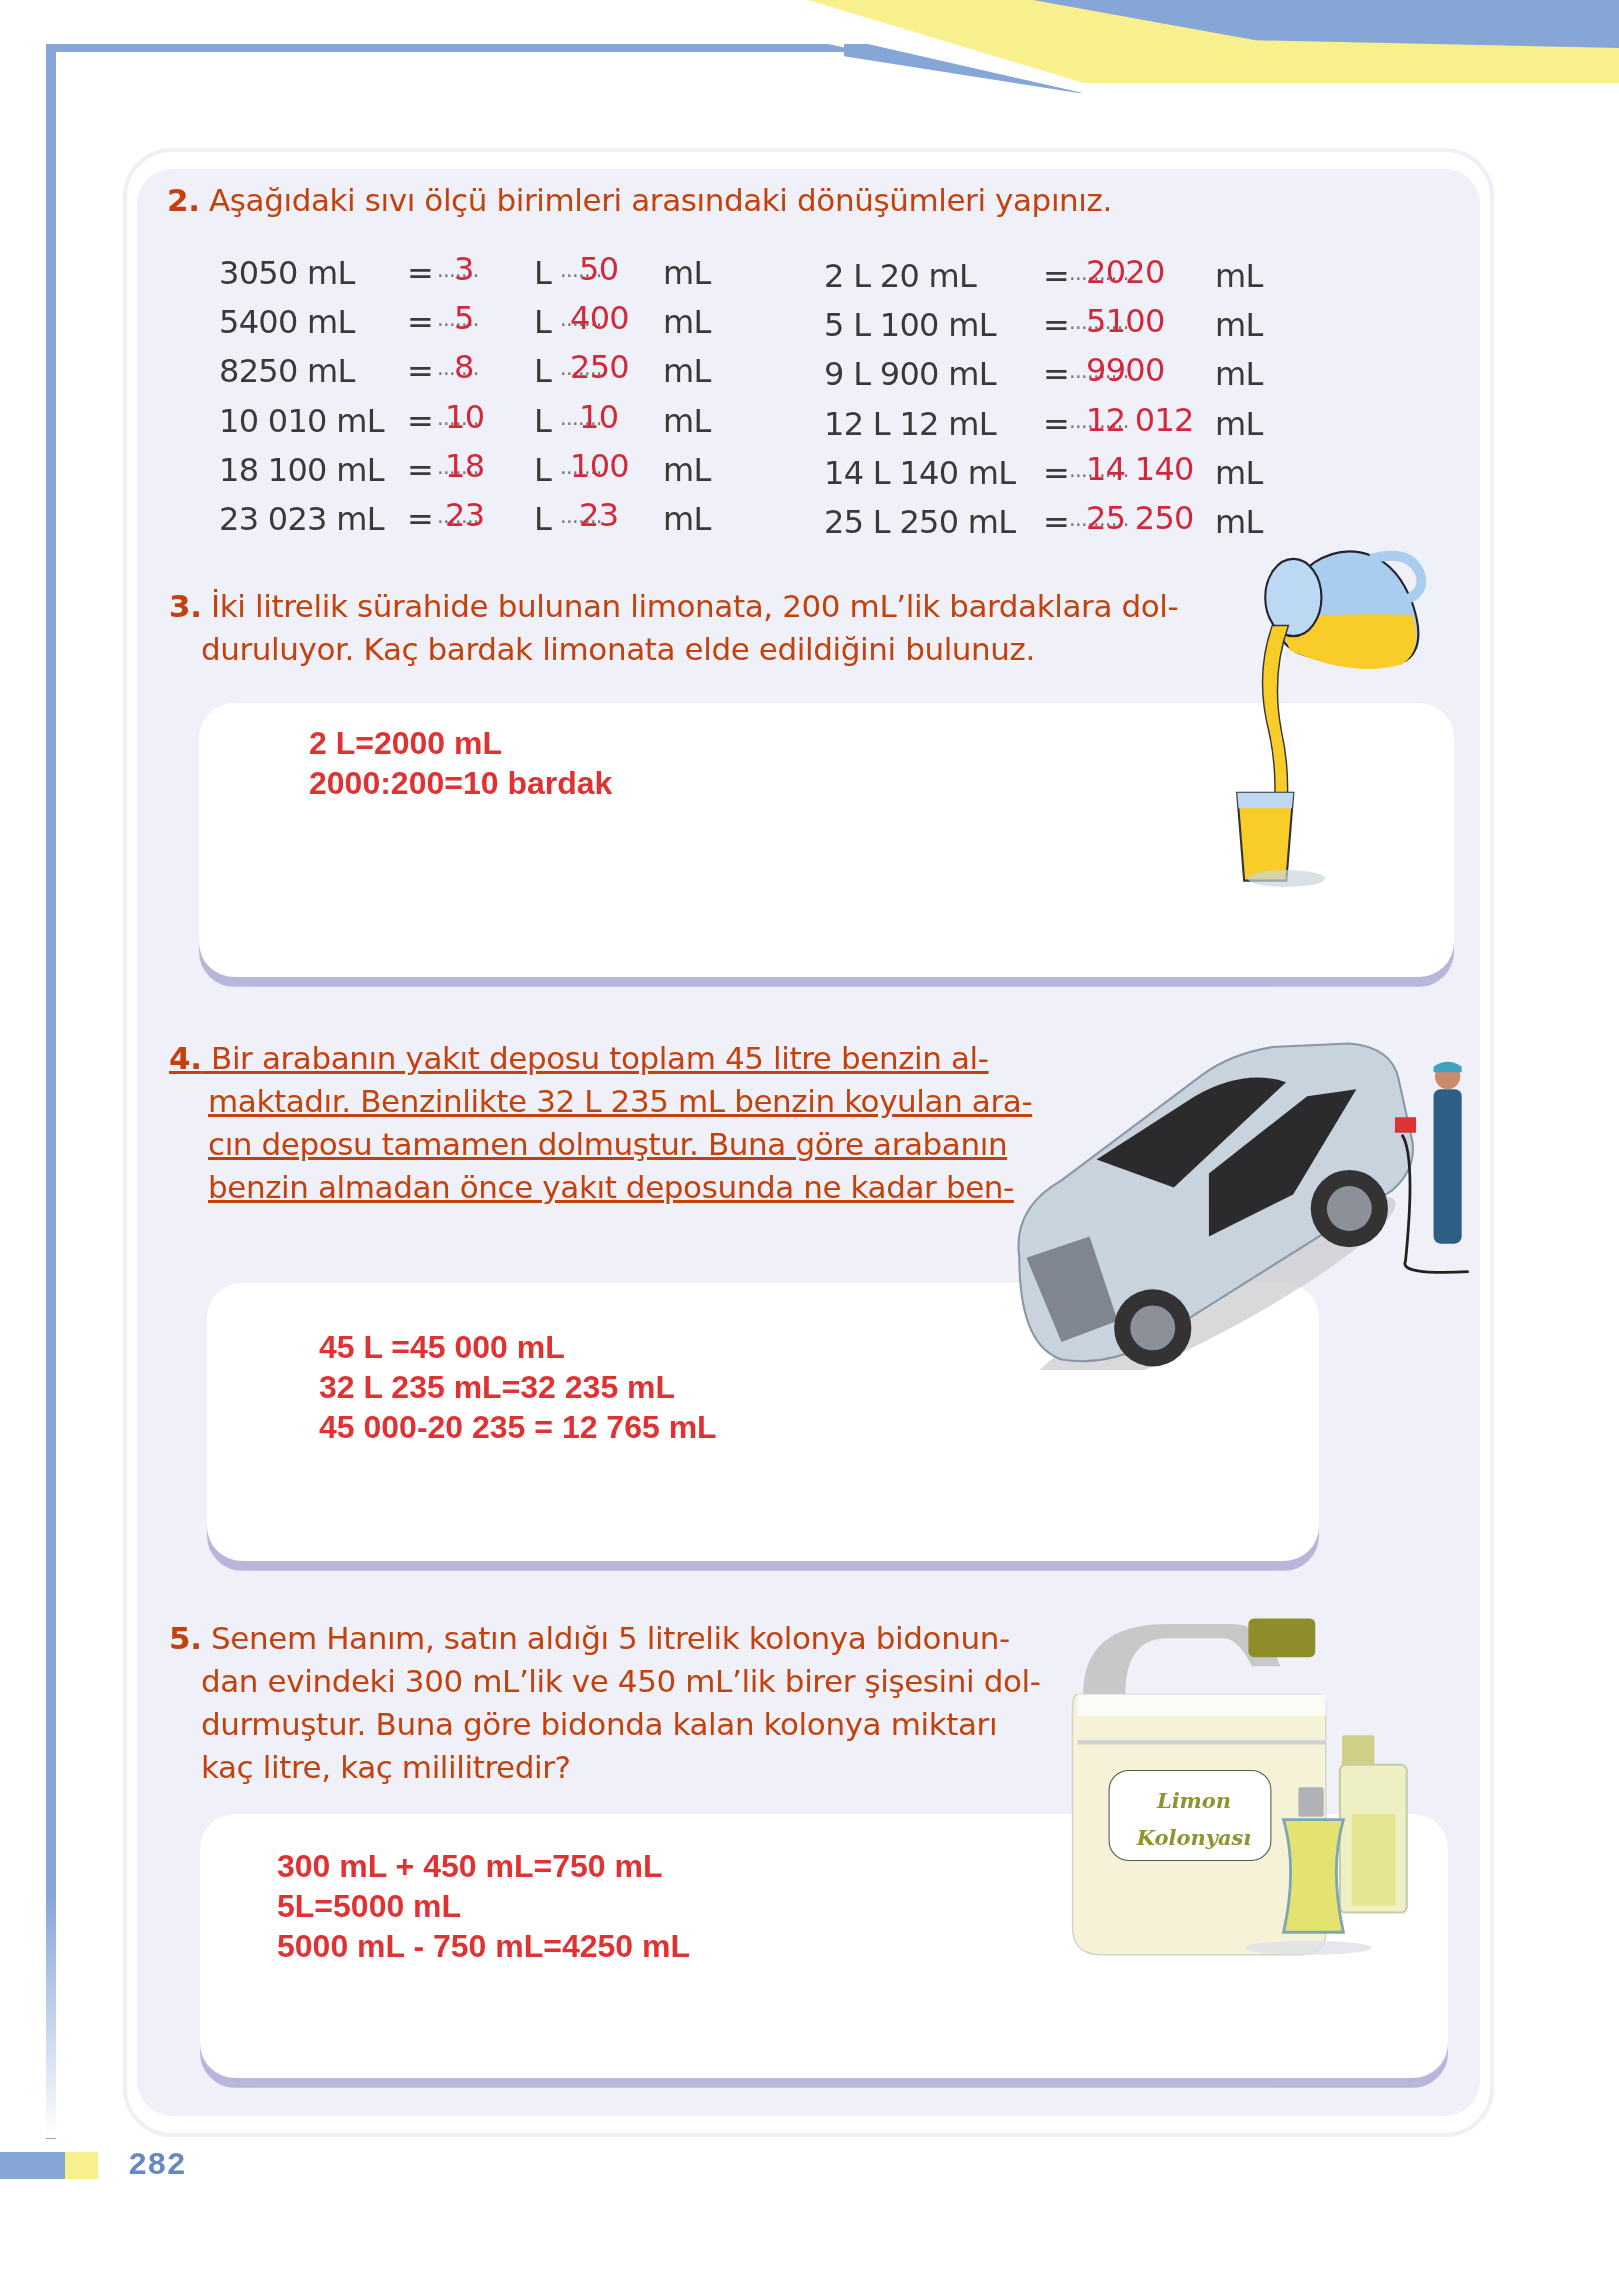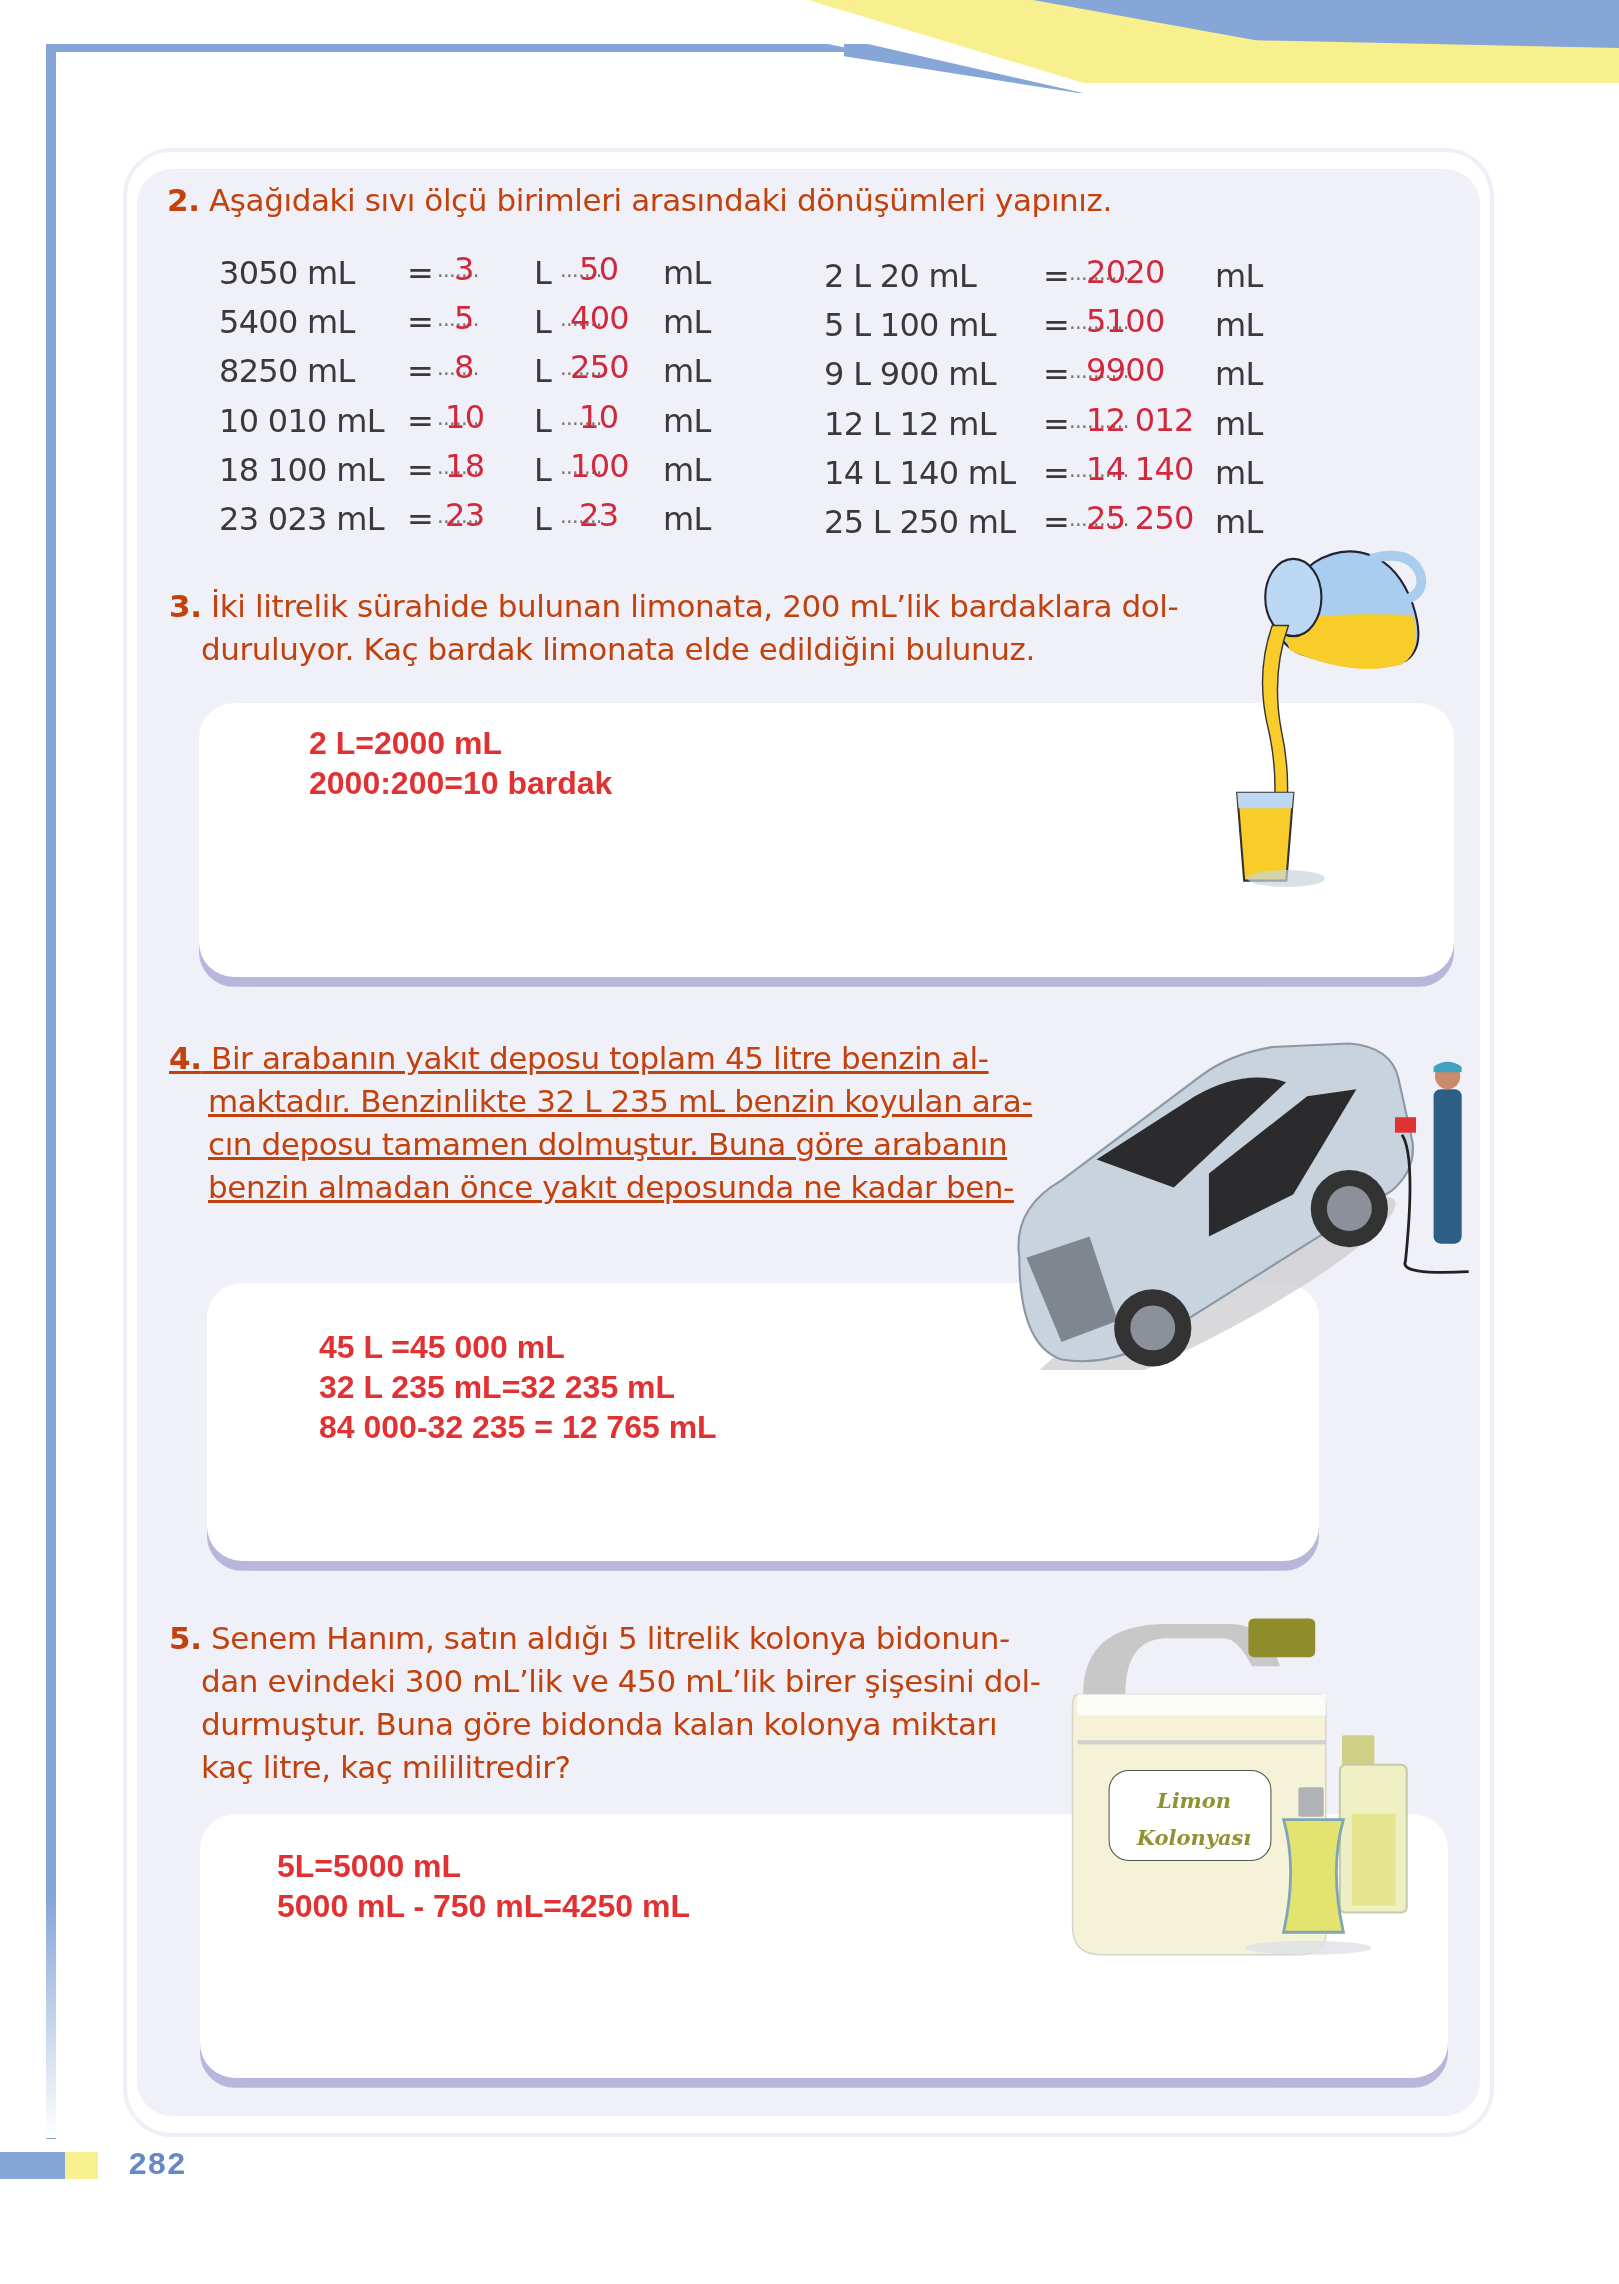--- a/index.html
+++ b/index.html
@@ -111,21 +111,21 @@
   <div><span class="q-num">4.</span> <span>Bir arabanın yakıt deposu toplam 45 litre benzin al-</span></div>
   <div style="padding-left:39px;">maktadır. Benzinlikte 32 L 235 mL benzin koyulan ara-</div>
   <div style="padding-left:39px;">cın deposu tamamen dolmuştur. Buna göre arabanın</div>
   <div style="padding-left:39px;">benzin almadan önce yakıt deposunda ne kadar ben-</div>
 </div>
 
 <div class="abs answer-box" style="left:207px; top:1283px; width:1112px; height:278px;">
   <div class="answer-text" style="position:absolute; left:112px; top:44px;">
     <div>45 L =45 000 mL</div>
     <div>32 L 235 mL=32 235 mL</div>
-    <div>84 000-32 235 = 12 765 mL</div>
+    <div>45 000-20 235 = 12 765 mL</div>
   </div>
 </div>
 
 <svg class="abs" style="left:998px; top:1033px;" width="478" height="337" viewBox="0 0 680 480">
   <ellipse cx="300" cy="380" rx="300" ry="50" fill="#c9c9cc" opacity="0.7" transform="rotate(-28 300 380)"></ellipse>
   <path d="M30 320 q-10 -70 60 -110 l200 -150 q40 -30 100 -40 l110 -5 q60 5 70 50 l20 90 q5 40 -30 70 l-350 220 q-60 30 -120 20 q-60 -20 -60 -145 z" fill="#c9d3de" stroke="#8a97a6" stroke-width="3"></path>
   <path d="M140 180 l140 -90 q70 -40 130 -20 l-160 150 z" fill="#2b2b2d"></path>
   <path d="M300 200 l140 -110 l70 -10 l-90 150 l-120 60 z" fill="#2b2b2d"></path>
   <path d="M40 320 l90 -30 l40 120 l-80 30 z" fill="#7f8690"></path>
   <circle cx="220" cy="420" r="55" fill="#333"></circle>
@@ -141,20 +141,21 @@
 
 <div class="abs q-text" style="left:169px; top:1617px; width:886px;">
   <div><span class="q-num">5.</span> <span>Senem Hanım, satın aldığı 5 litrelik kolonya bidonun-</span></div>
   <div style="padding-left:32px;">dan evindeki 300 mL’lik ve 450 mL’lik birer şişesini dol-</div>
   <div style="padding-left:32px;">durmuştur. Buna göre bidonda kalan kolonya miktarı</div>
   <div style="padding-left:32px;">kaç litre, kaç mililitredir?</div>
 </div>
 
 <div class="abs answer-box" style="left:200px; top:1814px; width:1248px; height:264px;">
   <div class="answer-text" style="position:absolute; left:77px; top:32px;">
+    <div>300 mL + 450 mL=750 mL</div>
     <div>5L=5000 mL</div>
     <div>5000 mL - 750 mL=4250 mL</div>
   </div>
 </div>
 
 <div class="abs" style="left:1069px; top:1610px; width:394px; height:394px;">
   <svg width="394" height="394" viewBox="0 0 560 560" style="position:absolute; left:0; top:0;">
     <path d="M20 120 q0 -100 120 -100 l90 0 q50 0 70 60 l-40 0 q-20 -40 -40 -40 l-80 0 q-60 0 -60 80 z" fill="#c8c8c8"></path>
     <rect x="255" y="12" width="95" height="55" rx="8" fill="#8f8d2b"></rect>
     <path d="M12 120 l345 0 q8 0 8 20 l0 320 q0 30 -40 30 l-280 0 q-40 0 -40 -40 l0 -310 q0 -20 7 -20 z" fill="#f6f2d8" stroke="#d5d3c7" stroke-width="2"></path>

